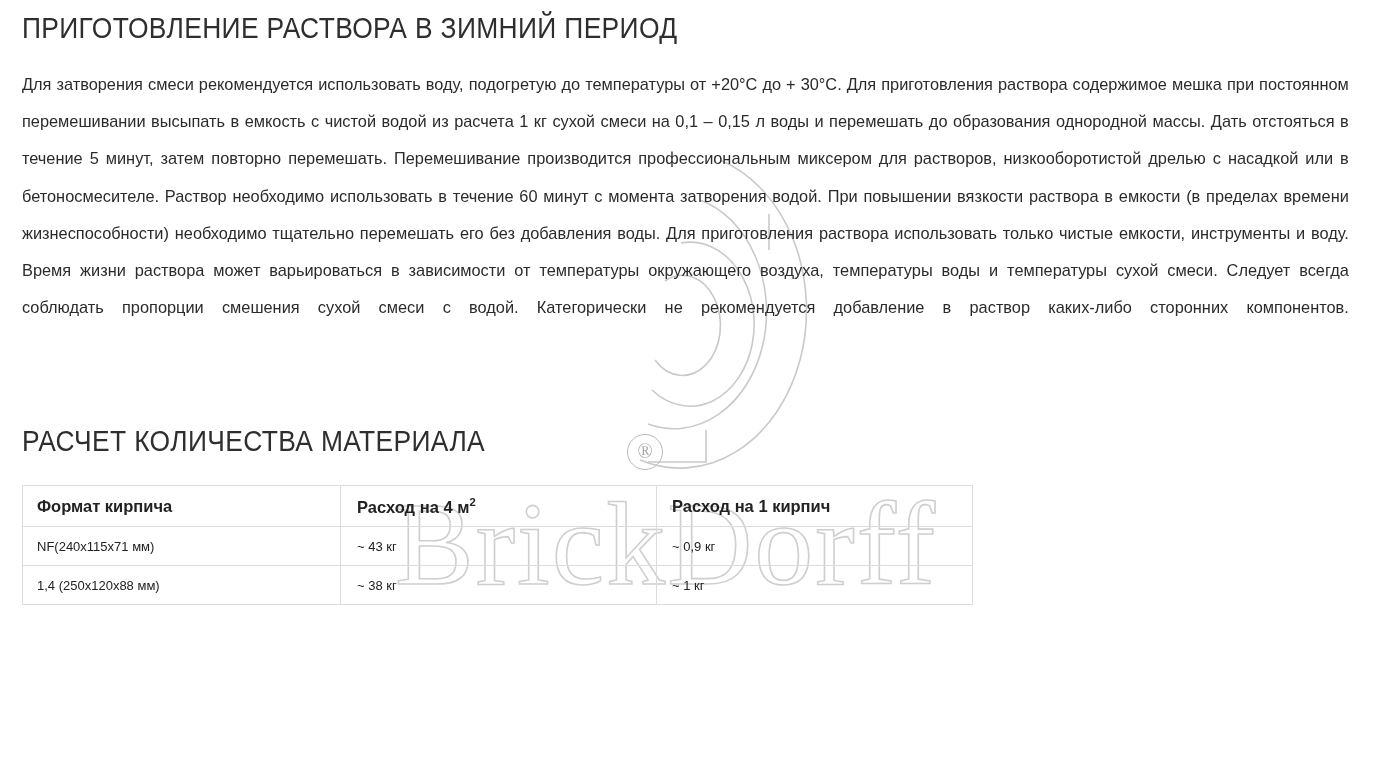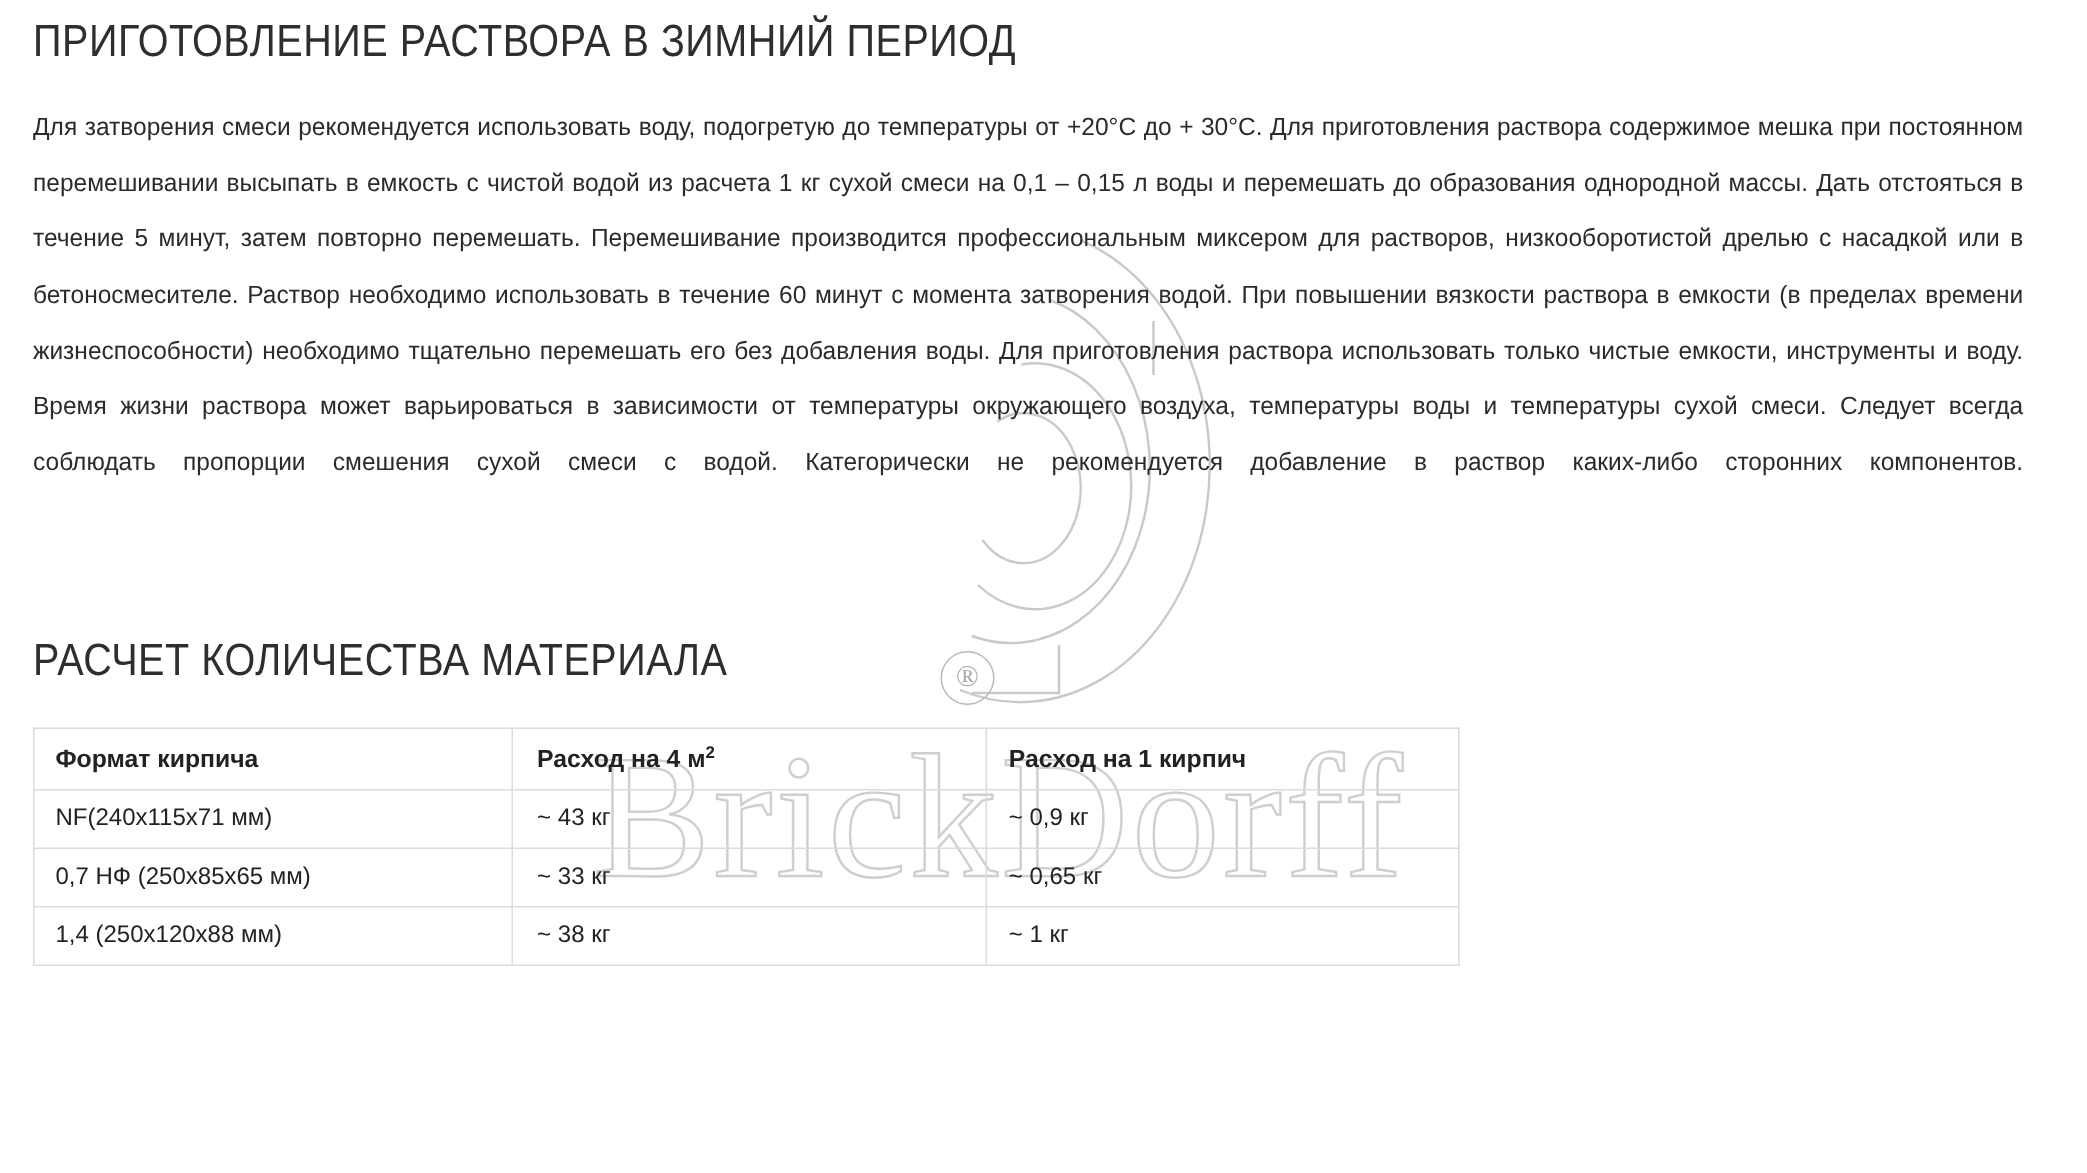--- a/index.html
+++ b/index.html
@@ -106,21 +106,21 @@
     top: 485px;
     width: 951px;
     border-collapse: collapse;
     z-index: 2;
     background: transparent;
   }
   .calc-table td, .calc-table th {
     border: 1px solid #dcdcdc;
     padding: 0 0 0 14px;
     height: 38px;
-    font-size: 16px;
+    font-size: 13px;
     font-weight: 400;
     text-align: left;
     vertical-align: middle;
     color: #222225;
     background: transparent;
   }
   .calc-table th {
     font-weight: 700;
     height: 40px;
     font-size: 16.5px;
@@ -166,25 +166,20 @@
         <th class="col-per-brick c3">Расход на 1 кирпич</th>
       </tr>
     </thead>
     <tbody id="table-body">
         <tr>
           <td class="col-format">NF(240x115x71 мм)</td>
           <td class="col-per-m2 c2">~ 43 кг</td>
           <td class="col-per-brick c3">~ 0,9 кг</td>
         </tr>
         <tr>
-          <td class="col-format">0,7 НФ (250x85x65 мм)</td>
-          <td class="col-per-m2 c2">~ 33 кг</td>
-          <td class="col-per-brick c3">~ 0,65 кг</td>
-        </tr>
-        <tr>
           <td class="col-format">1,4 (250x120x88 мм)</td>
           <td class="col-per-m2 c2">~ 38 кг</td>
           <td class="col-per-brick c3">~ 1 кг</td>
         </tr>
       </tbody>
   </table>
 
 </div>
 
 </body></html>

